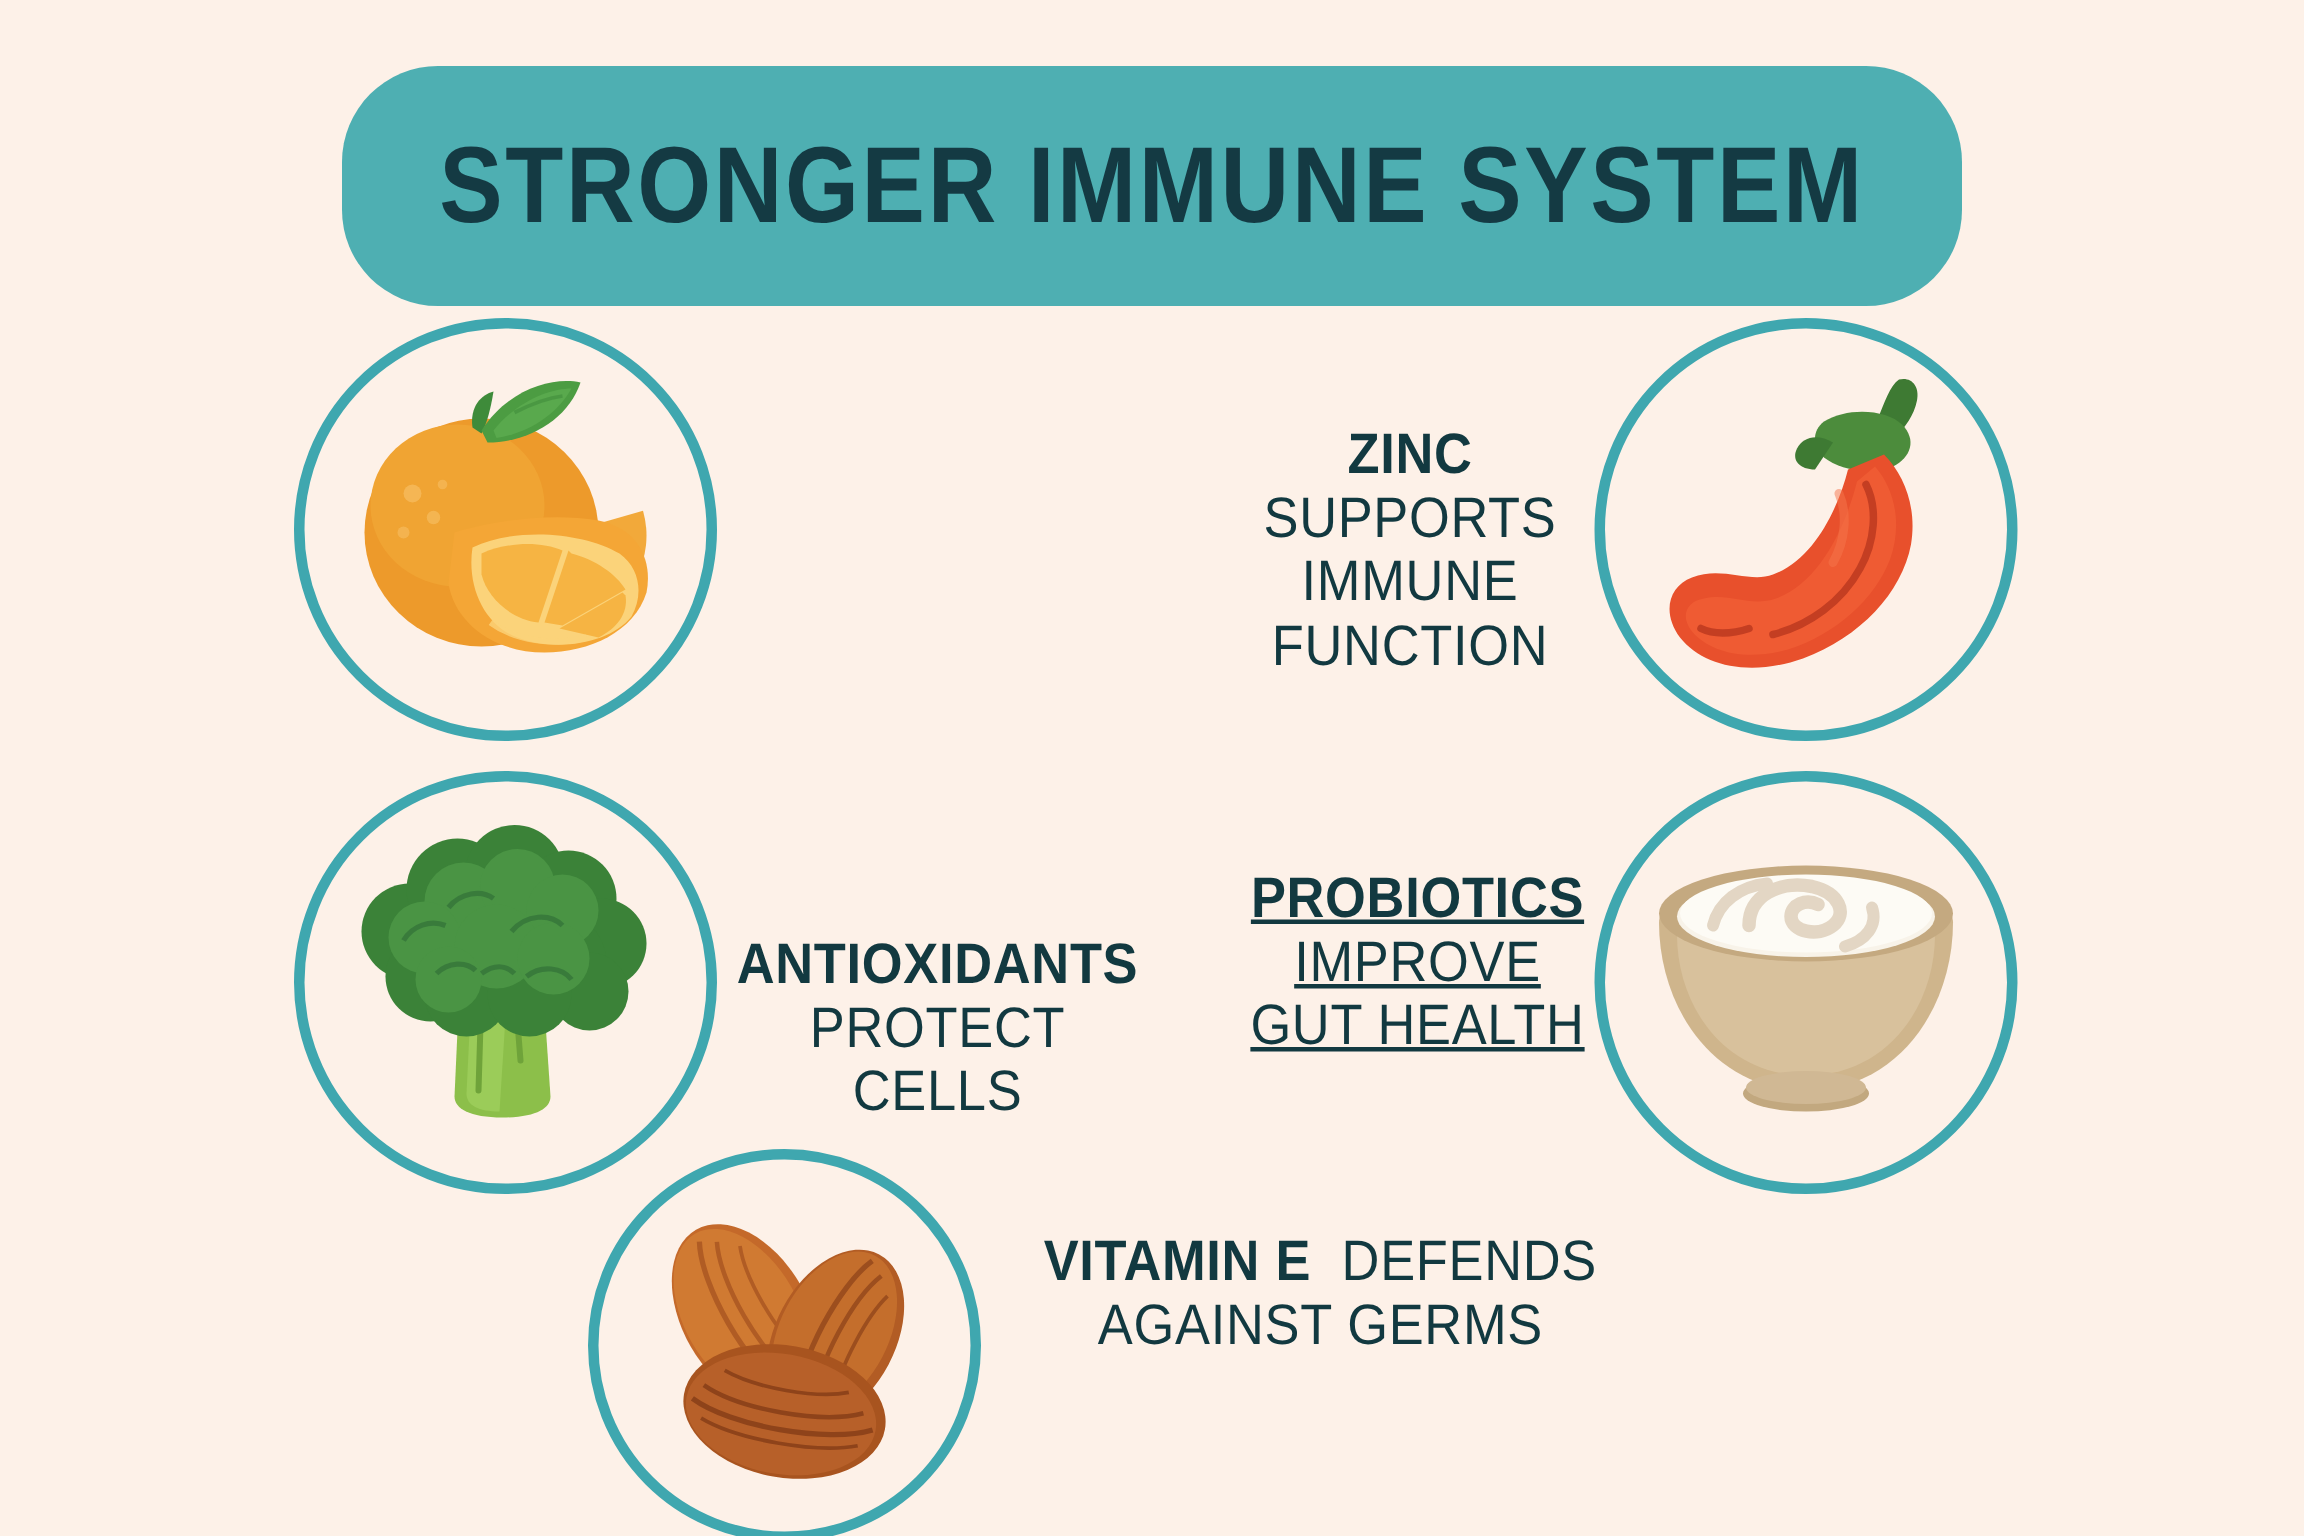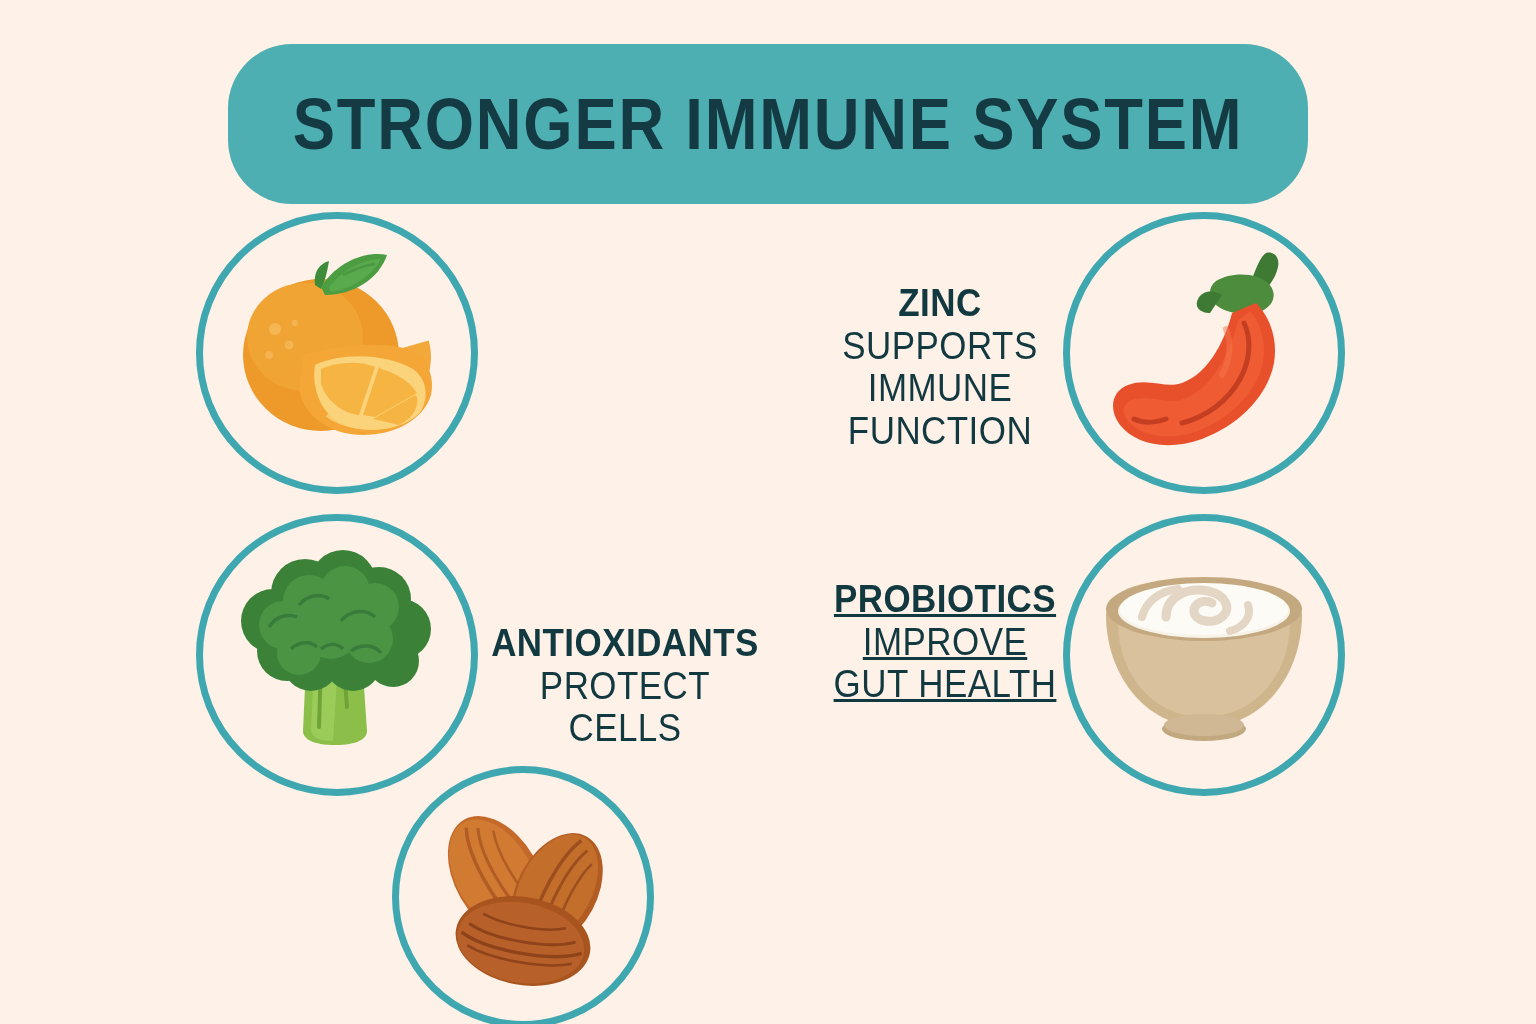--- a/index.html
+++ b/index.html
@@ -237,14 +237,23 @@
     <span class="line">PROTECT</span>
     <span class="line">CELLS</span>
   </div>
 
   <div class="block" id="block-probiotic">
     <span class="head">PROBIOTICS</span>
     <span class="line">IMPROVE</span>
     <span class="line">GUT HEALTH</span>
   </div>
 
+  <div class="block" id="block-vitamine">
+    <span class="inline-row">
+      <span class="head-inline">VITAMIN E</span>
+      <span class="line-inline">DEFENDS</span>
+    </span>
+    <span class="inline-row">
+      <span class="line-inline">AGAINST GERMS</span>
+    </span>
+  </div>
 
 </div>
 
 </body></html>

